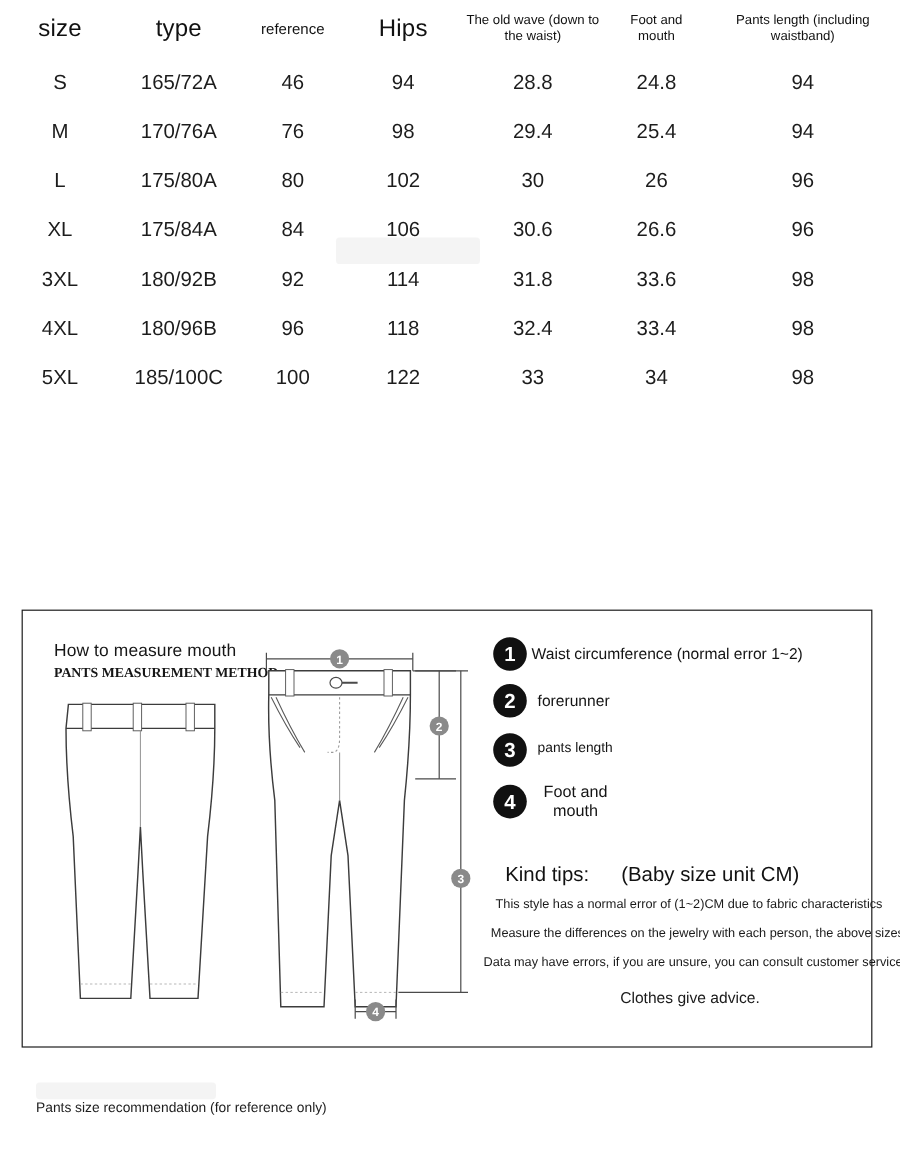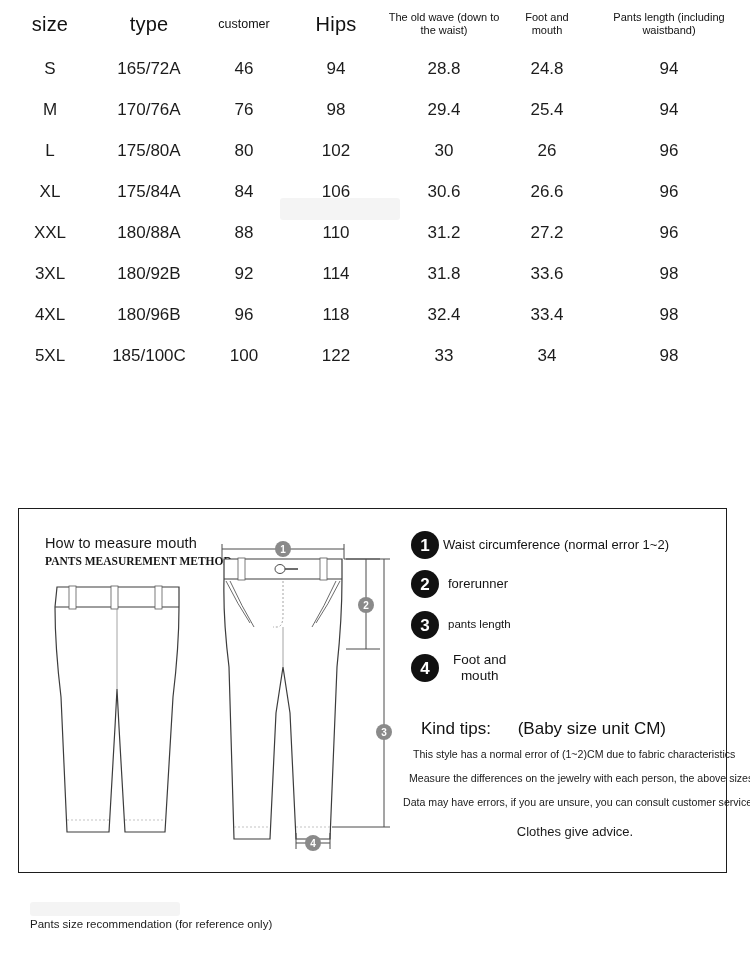--- a/index.html
+++ b/index.html
@@ -214,21 +214,21 @@
         <col class="col-waist">
         <col class="col-hips">
       <col class="col-rise">
         <col class="col-foot">
         <col class="col-len">
     </colgroup>
     <thead>
       <tr>
         <th class="h-big">size</th>
         <th class="h-big">type</th>
-        <th class="h-mid">customer</th>
+        <th class="h-mid">reference</th>
         <th class="h-big">Hips</th>
         <th class="h-small">
           <span>The old wave (down to</span><br>
           <span>the waist)</span>
         </th>
         <th class="h-small">
           <span>Foot and</span><br>
           <span>mouth</span>
         </th>
         <th class="h-small">
@@ -265,29 +265,20 @@
           <td class="cell-foot">26</td>
           <td class="cell-length">96</td>
         </tr>
         <tr>
           <td class="cell-size">XL</td>
           <td class="cell-type">175/84A</td>
           <td class="cell-waistline">84</td>
           <td class="cell-hips">106</td>
           <td class="cell-rise">30.6</td>
           <td class="cell-foot">26.6</td>
-          <td class="cell-length">96</td>
-        </tr>
-        <tr>
-          <td class="cell-size">XXL</td>
-          <td class="cell-type">180/88A</td>
-          <td class="cell-waistline">88</td>
-          <td class="cell-hips">110</td>
-          <td class="cell-rise">31.2</td>
-          <td class="cell-foot">27.2</td>
           <td class="cell-length">96</td>
         </tr>
         <tr>
           <td class="cell-size">3XL</td>
           <td class="cell-type">180/92B</td>
           <td class="cell-waistline">92</td>
           <td class="cell-hips">114</td>
           <td class="cell-rise">31.8</td>
           <td class="cell-foot">33.6</td>
           <td class="cell-length">98</td>

